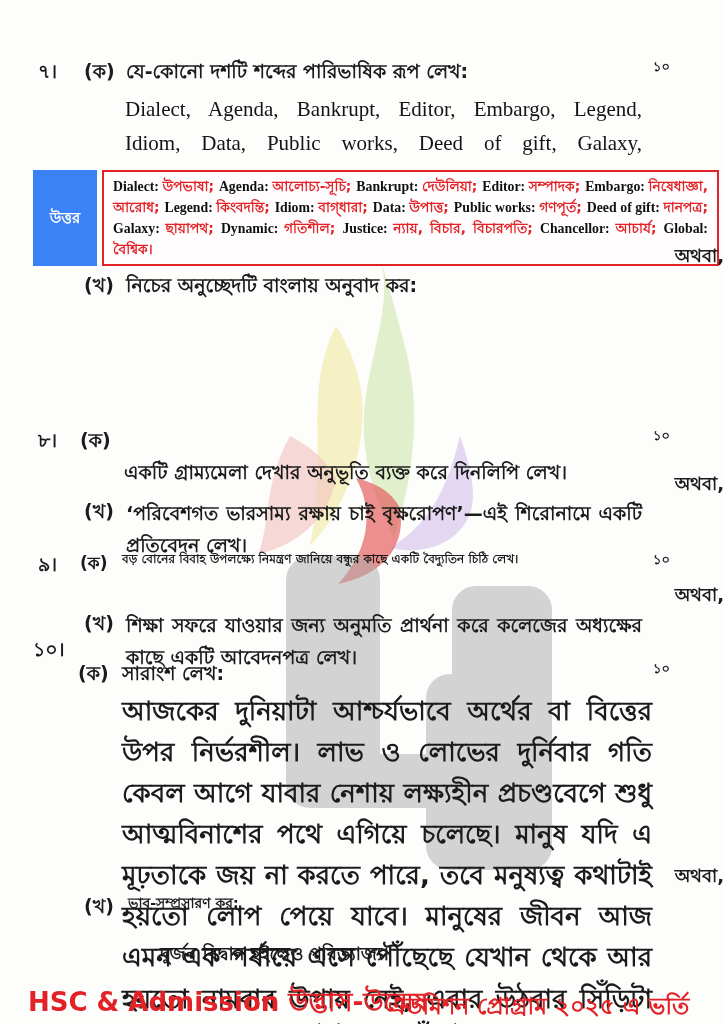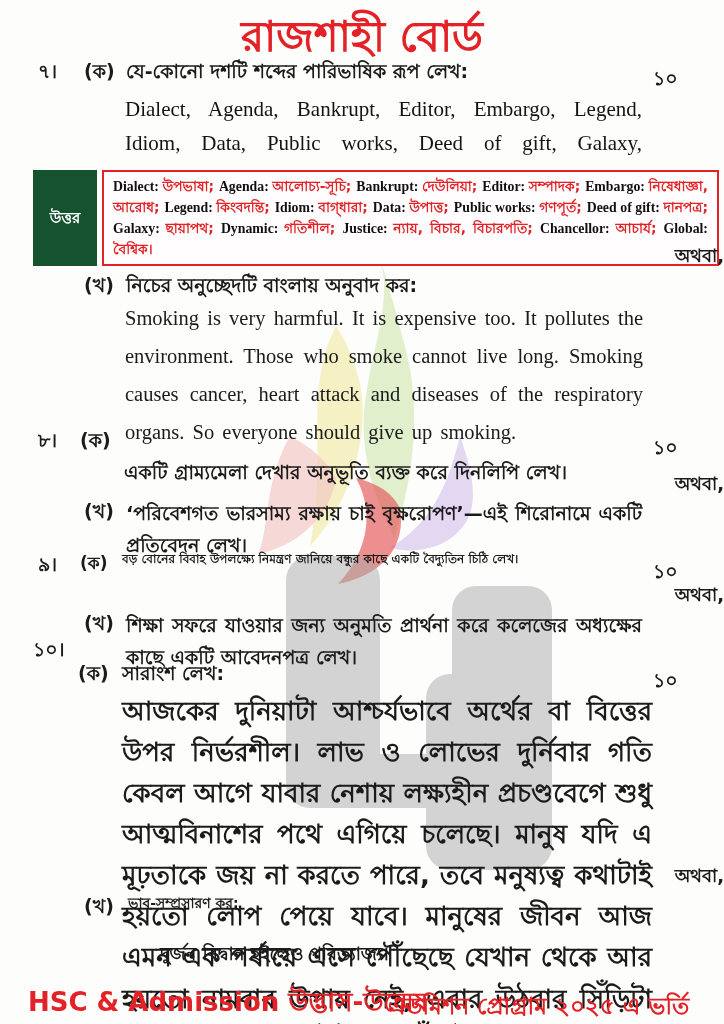--- a/index.html
+++ b/index.html
@@ -15,34 +15,34 @@
   .board-title{
     top:4px;left:0;width:100%;text-align:center;
     font-size:42px;font-weight:bold;color:#e32227;
     font-family:"DejaVu Sans","Liberation Serif",sans-serif;
   }
   
   .bn{font-weight:bold;font-family:"DejaVu Sans","Liberation Serif",sans-serif;}
   .qnum{font-size:19px;}
   .qpart{font-size:19px;}
   .qtext{font-size:19px;}
-  .marks{font-size:19px;margin-top:7px;}
+  .marks{font-size:13px;}
   .nowrap{white-space:nowrap;}
   
   .eng-block{
     font-size:21px;line-height:1.62;text-align:justify;
     word-spacing:4px;color:#141414;
   }
   .smoking{
     font-size:20.5px;line-height:1.85;text-align:justify;word-spacing:3px;
   }
   
   .answer-wrap{top:170px;left:33px;width:686px;display:flex;align-items:stretch;}
   .ans-label{
-    width:64px;background:#14532d;color:#ffffff;
+    width:64px;background:#3b82f6;color:#ffffff;
     display:flex;align-items:center;justify-content:center;
     font-size:15px;font-weight:bold;flex:0 0 64px;
     font-family:"DejaVu Sans",sans-serif;
   }
   .ans-body{
     flex:1;border:2px solid #e32227;margin-left:5px;background:#fffdfd;
     padding:4px 9px 4px 9px;font-size:13.8px;line-height:1.45;text-align:justify;
   }
   .t-en{font-weight:bold;color:#101010;}
   .t-bn{color:#e32227;font-weight:bold;font-family:"DejaVu Sans",sans-serif;}
@@ -81,21 +81,20 @@
     <svg class="abs wm-u" width="290" height="314" viewBox="0 0 290 314">
       <g fill="#ababab">
         <rect x="0" y="0" width="94" height="252" rx="24"></rect>
         <rect x="166" y="30" width="100" height="284" rx="24"></rect>
         <rect x="140" y="118" width="126" height="196" rx="24"></rect>
         <rect x="20" y="198" width="160" height="54" rx="26"></rect>
       </g>
     </svg>
   </div>
 
-  <div class="abs layer board-title">রাজশাহী বোর্ড</div>
 
   <div>
     <span class="abs layer bn qnum" style="top:57px;left:38px;">৭।</span>
     <span class="abs layer bn qpart" style="top:57px;left:84px;">(ক)</span>
     <span class="abs layer bn qtext nowrap" style="top:57px;left:126px;">যে-কোনো দশটি শব্দের পারিভাষিক রূপ লেখ:</span>
     <span class="abs layer bn marks" style="top:57px;left:653px;">১০</span>
   </div>
 
   <div class="abs layer eng-block" style="top:92px;left:125px;width:517px;">Dialect, Agenda, Bankrupt, Editor, Embargo, Legend, Idiom, Data, Public works, Deed of gift, Galaxy, Dynamic, Justice, Chancellor, Global.</div>
 
@@ -104,21 +103,20 @@
     <div class="ans-body"><span class="t-en">Dialect: </span><span class="t-bn">উপভাষা; </span><span class="t-en">Agenda: </span><span class="t-bn">আলোচ্য-সূচি; </span><span class="t-en">Bankrupt: </span><span class="t-bn">দেউলিয়া; </span><span class="t-en">Editor: </span><span class="t-bn">সম্পাদক; </span><span class="t-en">Embargo: </span><span class="t-bn">নিষেধাজ্ঞা, আরোধ; </span><span class="t-en">Legend: </span><span class="t-bn">কিংবদন্তি; </span><span class="t-en">Idiom: </span><span class="t-bn">বাগ্‌ধারা; </span><span class="t-en">Data: </span><span class="t-bn">উপাত্ত; </span><span class="t-en">Public works: </span><span class="t-bn">গণপূর্ত; </span><span class="t-en">Deed of gift: </span><span class="t-bn">দানপত্র; </span><span class="t-en">Galaxy: </span><span class="t-bn">ছায়াপথ; </span><span class="t-en">Dynamic: </span><span class="t-bn">গতিশীল; </span><span class="t-en">Justice: </span><span class="t-bn">ন্যায়, বিচার, বিচারপতি; </span><span class="t-en">Chancellor: </span><span class="t-bn">আচার্য; </span><span class="t-en">Global: </span><span class="t-bn">বৈশ্বিক। </span></div>
   </div>
 
   <div class="abs layer bn or-sep" style="top:242px;">অথবা,</div>
 
   <div>
     <span class="abs layer bn qpart" style="top:271px;left:84px;">(খ)</span>
     <span class="abs layer bn qtext nowrap" style="top:271px;left:126px;">নিচের অনুচ্ছেদটি বাংলায় অনুবাদ কর:</span>
   </div>
 
-  <div class="abs layer smoking" style="top:300px;left:125px;width:518px;">Smoking is very harmful. It is expensive too. It pollutes the environment. Those who smoke cannot live long. Smoking causes cancer, heart attack and diseases of the respiratory organs. So everyone should give up smoking.</div>
 
   <div>
     <span class="abs layer bn qnum" style="top:426px;left:38px;">৮।</span>
     <span class="abs layer bn qpart" style="top:426px;left:80px;">(ক)</span>
     <span class="abs layer bn qtext nowrap" style="top:426px;left:124px;margin-top:32px;">একটি গ্রাম্যমেলা দেখার অনুভূতি ব্যক্ত করে দিনলিপি লেখ।</span>
     <span class="abs layer bn marks" style="top:426px;left:653px;">১০</span>
   </div>
 
   <div class="abs layer bn or-sep" style="top:470px;">অথবা,</div>
 

